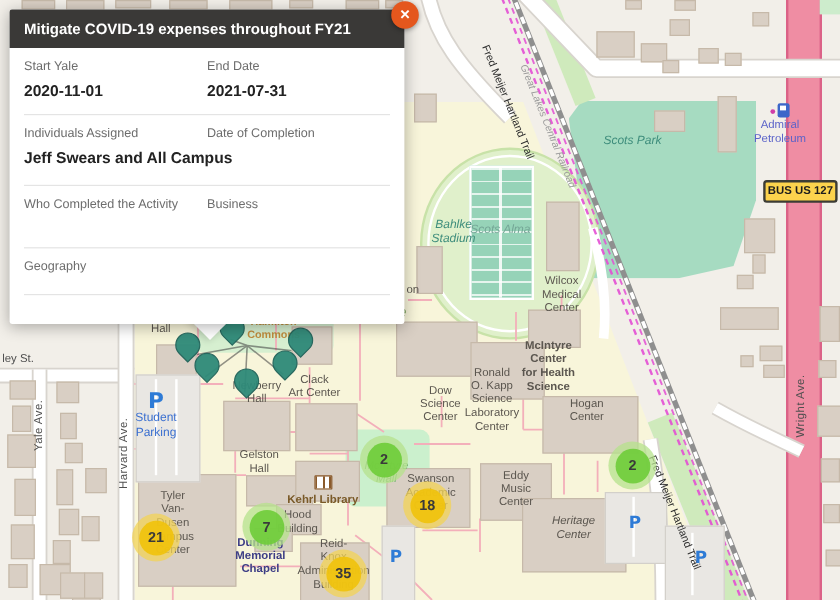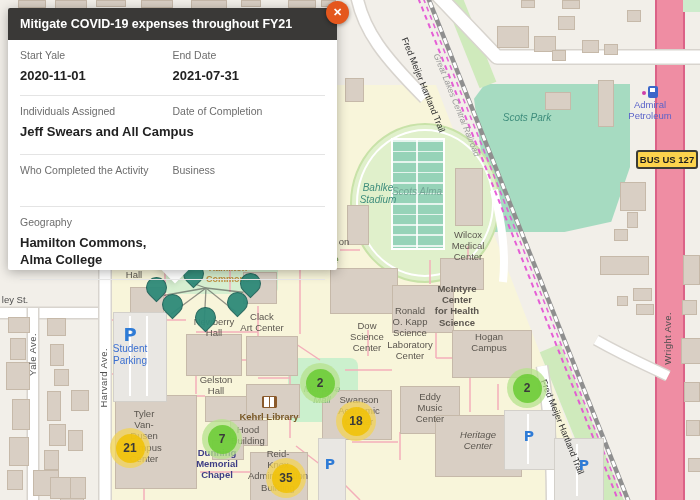--- a/index.html
+++ b/index.html
@@ -233,21 +233,21 @@
       <div class="map-label bldg" style="left: 410px; top: 305px;">Ronald
 O. Kapp
 Science
 Laboratory
 Center</div>
       <div class="map-label bldg" style="left: 457px; top: 283px; font-weight: bold;">McIntyre
 Center
 for Health
 Science</div>
       <div class="map-label bldg" style="left: 489px; top: 331px;">Hogan
-Campus</div>
+Center</div>
       <div class="map-label bldg" style="left: 468px; top: 229px;">Wilcox
 Medical
 Center</div>
       <div class="map-label stadium-label" style="left: 378px; top: 182px;">Bahlke
 Stadium</div>
       <div class="map-label field-label" style="left: 417px; top: 186px;">Scots Alma</div>
       <div class="map-label park-label" style="left: 527px; top: 112px;">Scots Park</div>
       <div class="map-label bldg" style="left: 216px; top: 374px;">Gelston
 Hall</div>
       <div class="map-label bldg" style="left: 144px; top: 408px; text-align: center;">Tyler
@@ -349,21 +349,20 @@
           <div class="pcol">
             <div class="f-label">Who Completed the Activity</div>
           </div>
           <div class="pcol">
             <div class="f-label">Business</div>
           </div>
         </div>
         <div class="prow">
           <div class="pcol">
             <div class="f-label">Geography</div>
-            <div class="f-value wrap">Hamilton Commons, Alma College</div>
           </div>
           <div class="pcol"></div>
         </div>
       </div>
   </div>
   <button class="popup-close">✕</button>
 
 </div>
 
 </body></html>

